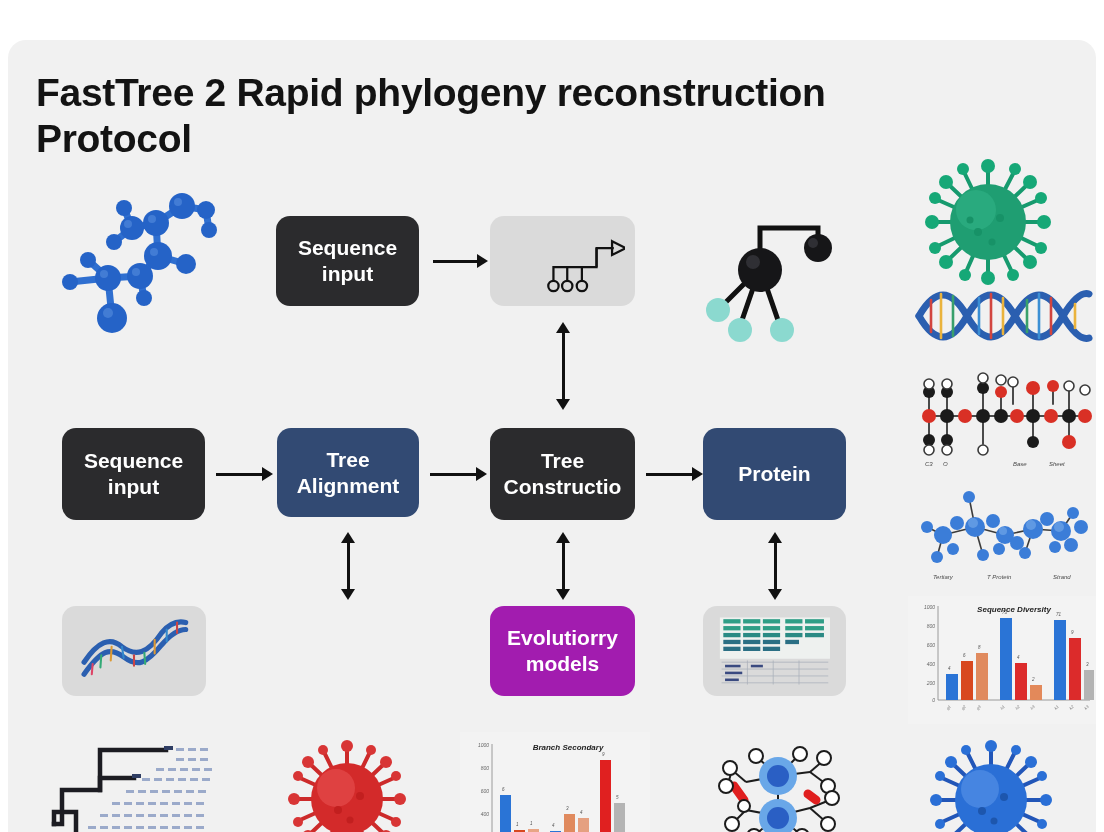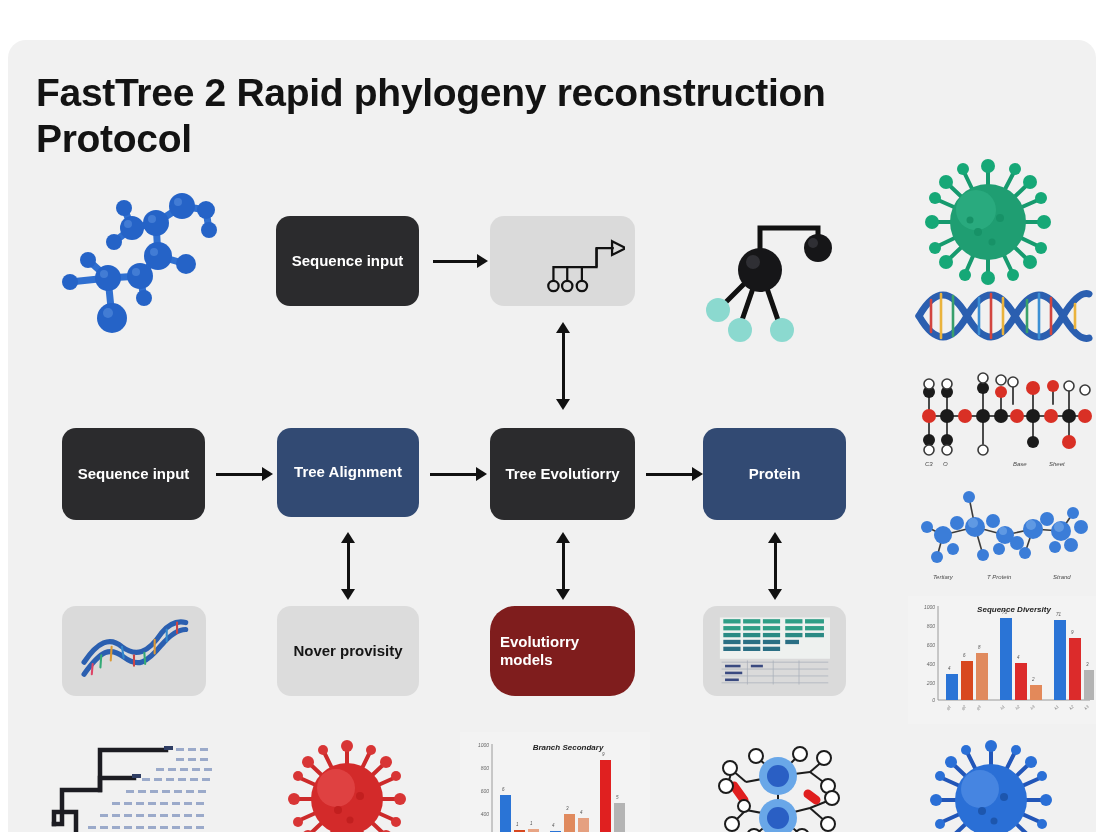--- a/index.html
+++ b/index.html
@@ -20,27 +20,28 @@
   
   .title{
     position:absolute;left:28px;top:30px;width:860px;
     font-size:39px;line-height:1.18;font-weight:700;color:#131313;
     letter-spacing:-0.3px;
   }
   
   .box{
     position:absolute;
     display:flex;align-items:center;justify-content:center;
+    text-align:center;
     border-radius:14px;
-    font-size:15px;font-weight:600;line-height:1.22;
+    font-size:21px;font-weight:600;line-height:1.22;
     box-sizing:border-box;padding:6px 10px;
   }
   .box.dark{background:#2b2b2d;color:#ffffff;}
   .box.blue{background:#324a73;color:#ffffff;}
-  .box.green{background:#7f1d1d;color:#ffffff;border-radius:25px;}
+  .box.green{background:#a21caf;color:#ffffff;}
   .box.grey{background:#dcdcdc;color:#161616;}
   .box.imgcard{background:#dadada;}
 
   
   .arrow-h{position:absolute;height:20px;}
   .arrow-h .shaft{position:absolute;left:0;top:9px;height:3px;background:#111;}
   .arrow-h .head{
     position:absolute;top:3px;width:0;height:0;
     border-top:7px solid transparent;border-bottom:7px solid transparent;
     border-left:11px solid #111;
@@ -174,21 +175,21 @@
   <div class="box blue" style="left:269px;top:388px;width:142px;height:89px;">
     <span>Tree Alignment</span>
   </div>
 
   <div class="arrow-h" style="left:422px;top:424px;width:58px;">
     <div class="shaft" style="width:46px;"></div>
       <div class="head" style="left:46px;"></div>
   </div>
 
   <div class="box dark" style="left:482px;top:388px;width:145px;height:92px;">
-    <span>Tree Evolutiorry</span>
+    <span>Tree Constructio</span>
   </div>
 
   <div class="arrow-h" style="left:638px;top:424px;width:58px;">
     <div class="shaft" style="width:46px;"></div>
       <div class="head" style="left:46px;"></div>
   </div>
 
   <div class="box blue" style="left:695px;top:388px;width:143px;height:92px;">
     <span>Protein</span>
   </div>
@@ -224,23 +225,20 @@
         <line x1="58" y1="40" x2="60" y2="53" stroke="#38c"></line>
         <line x1="72" y1="50" x2="72" y2="62" stroke="#c44"></line>
         <line x1="84" y1="47" x2="85" y2="60" stroke="#3a7"></line>
         <line x1="96" y1="32" x2="96" y2="48" stroke="#d93"></line>
         <line x1="110" y1="20" x2="110" y2="34" stroke="#38c"></line>
         <line x1="122" y1="12" x2="122" y2="24" stroke="#c44"></line>
       </g>
     </svg>
   </div>
 
-  <div class="box grey" style="left:269px;top:566px;width:142px;height:90px;">
-    <span>Nover provisity</span>
-  </div>
 
   <div class="box green" style="left:482px;top:566px;width:145px;height:90px;">
     <span>Evolutiorry models</span>
   </div>
 
   <div class="box imgcard" style="left:695px;top:566px;width:143px;height:90px;">
     <svg viewBox="0 0 143 90" style="width:100%;height:100%;">
       <g>
         <rect x="8" y="6" width="128" height="48" fill="#eef1ef"></rect>
         <g fill="#2f9e86">

